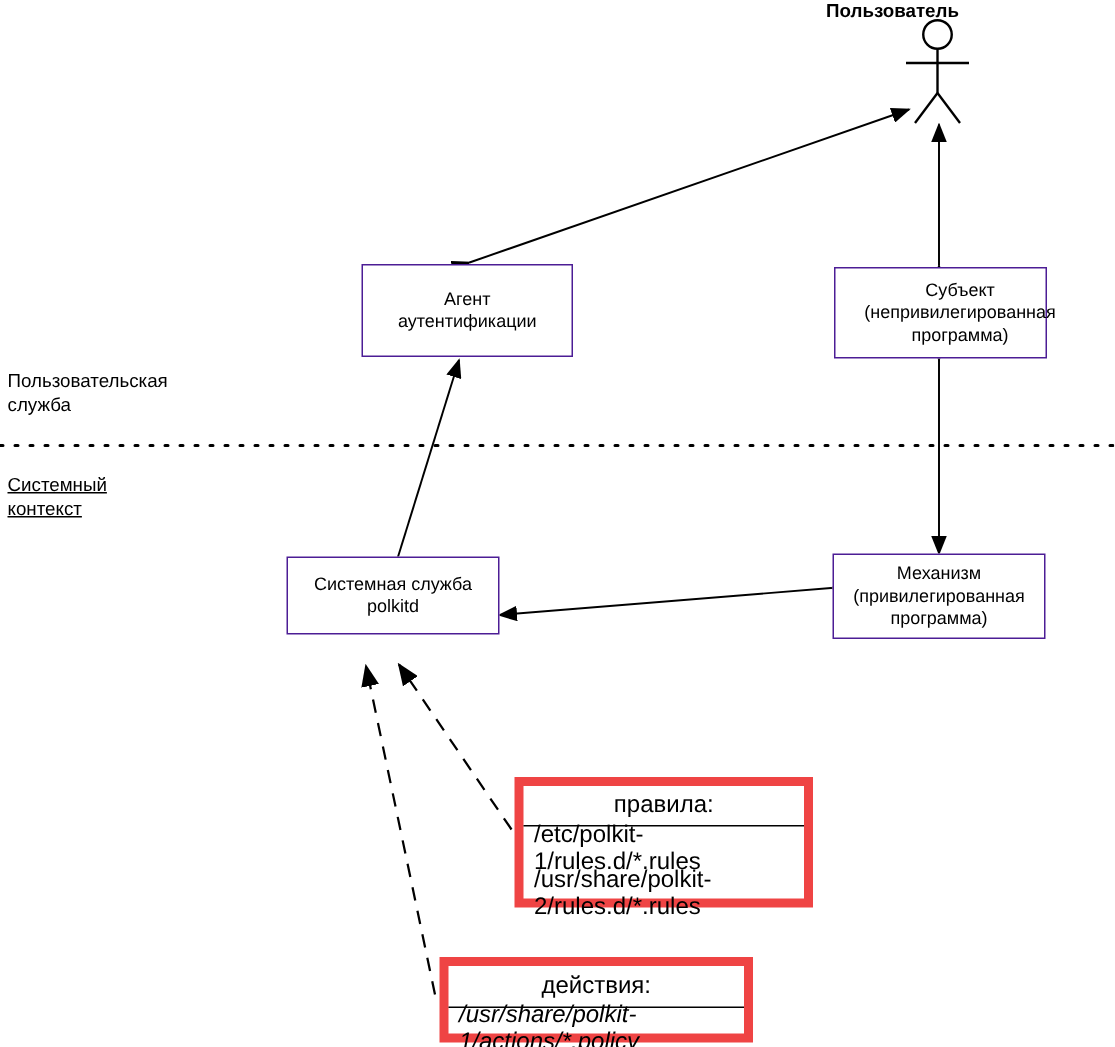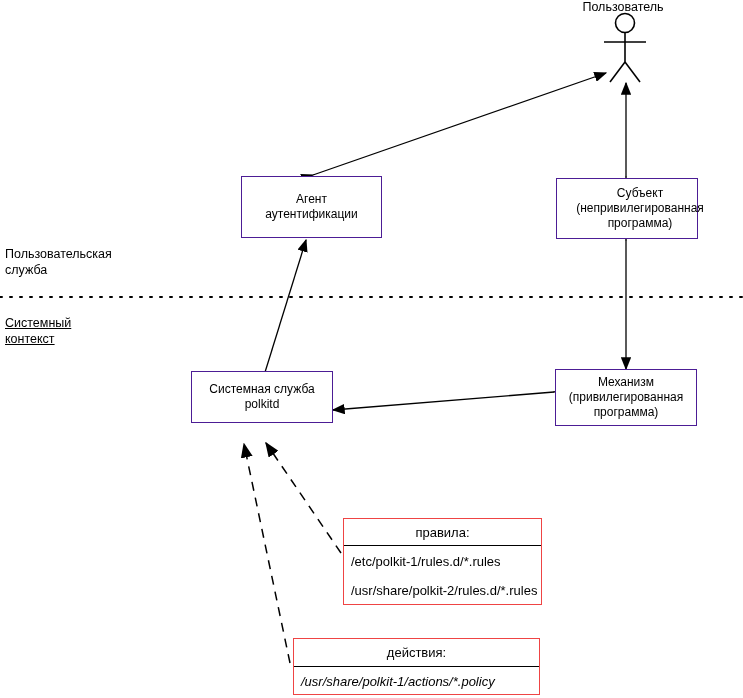--- a/index.html
+++ b/index.html
@@ -31,24 +31,24 @@
     color:#000;
   }
   .actor-label{
     position:absolute;
     font-size:12.5px;
     text-align:center;
     white-space:nowrap;
   }
   .table-box{
     position:absolute;
-    border:1px solid #ef4444;
+    border:6px solid #ef4444;
     background:#fff;
     box-sizing:border-box;
-    font-size:13px;
+    font-size:16px;
   }
   .table-head{
     text-align:center;
     border-bottom:1px solid #000;
     box-sizing:border-box;
     display:flex;align-items:center;justify-content:center;
   }
   .table-row{
     box-sizing:border-box;
     display:flex;align-items:center;
@@ -88,21 +88,21 @@
 
     <line x1="626" y1="240" x2="626" y2="369" stroke="#000" stroke-width="1.3" marker-start="url(#ah2)" marker-end="url(#ah)"></line>
 
     <line x1="554" y1="392" x2="333" y2="410" stroke="#000" stroke-width="1.3" marker-start="url(#ah2)" marker-end="url(#ah)"></line>
 
     <line x1="341" y1="553" x2="266" y2="443" stroke="#000" stroke-width="1.5" stroke-dasharray="9,7" marker-end="url(#ah)"></line>
 
     <line x1="290" y1="663" x2="244" y2="444" stroke="#000" stroke-width="1.5" stroke-dasharray="9,7" marker-end="url(#ah)"></line>
   </svg>
 
-  <div class="actor-label" style="left:543px;top:0px;width:160px;">Пользователь</div>
+  <div class="actor-label" style="left:515px;top:0px;width:160px;font-weight:bold;">Пользователь</div>
 
   <div class="zone-label" style="left:5px;top:246px;width:170px;">Пользовательская
 служба</div>
   <div class="zone-label" style="left:5px;top:315px;width:170px;text-decoration:underline;">Системный
 контекст</div>
 
   <div class="node" style="left:241px;top:176px;width:141px;height:62px;">
     <span>Агент
 аутентификации</span>
   </div>
@@ -123,18 +123,18 @@
 (привилегированная
 программа)</span>
   </div>
 
   <div class="table-box" style="left:343px;top:518px;width:199px;height:87px;">
     <div class="table-head" style="height:27px;">правила:</div>
     <div class="table-row" style="height:30px;">/etc/polkit-1/rules.d/*.rules</div>
     <div class="table-row" style="height:29px;">/usr/share/polkit-2/rules.d/*.rules</div>
   </div>
 
-  <div class="table-box" style="left:293px;top:638px;width:247px;height:57px;">
+  <div class="table-box" style="left:293px;top:638px;width:209px;height:57px;">
     <div class="table-head" style="height:28px;">действия:</div>
     <div class="table-row" style="height:28px;font-style:italic;">/usr/share/polkit-1/actions/*.policy</div>
   </div>
 
 </div>
 
 </body></html>

